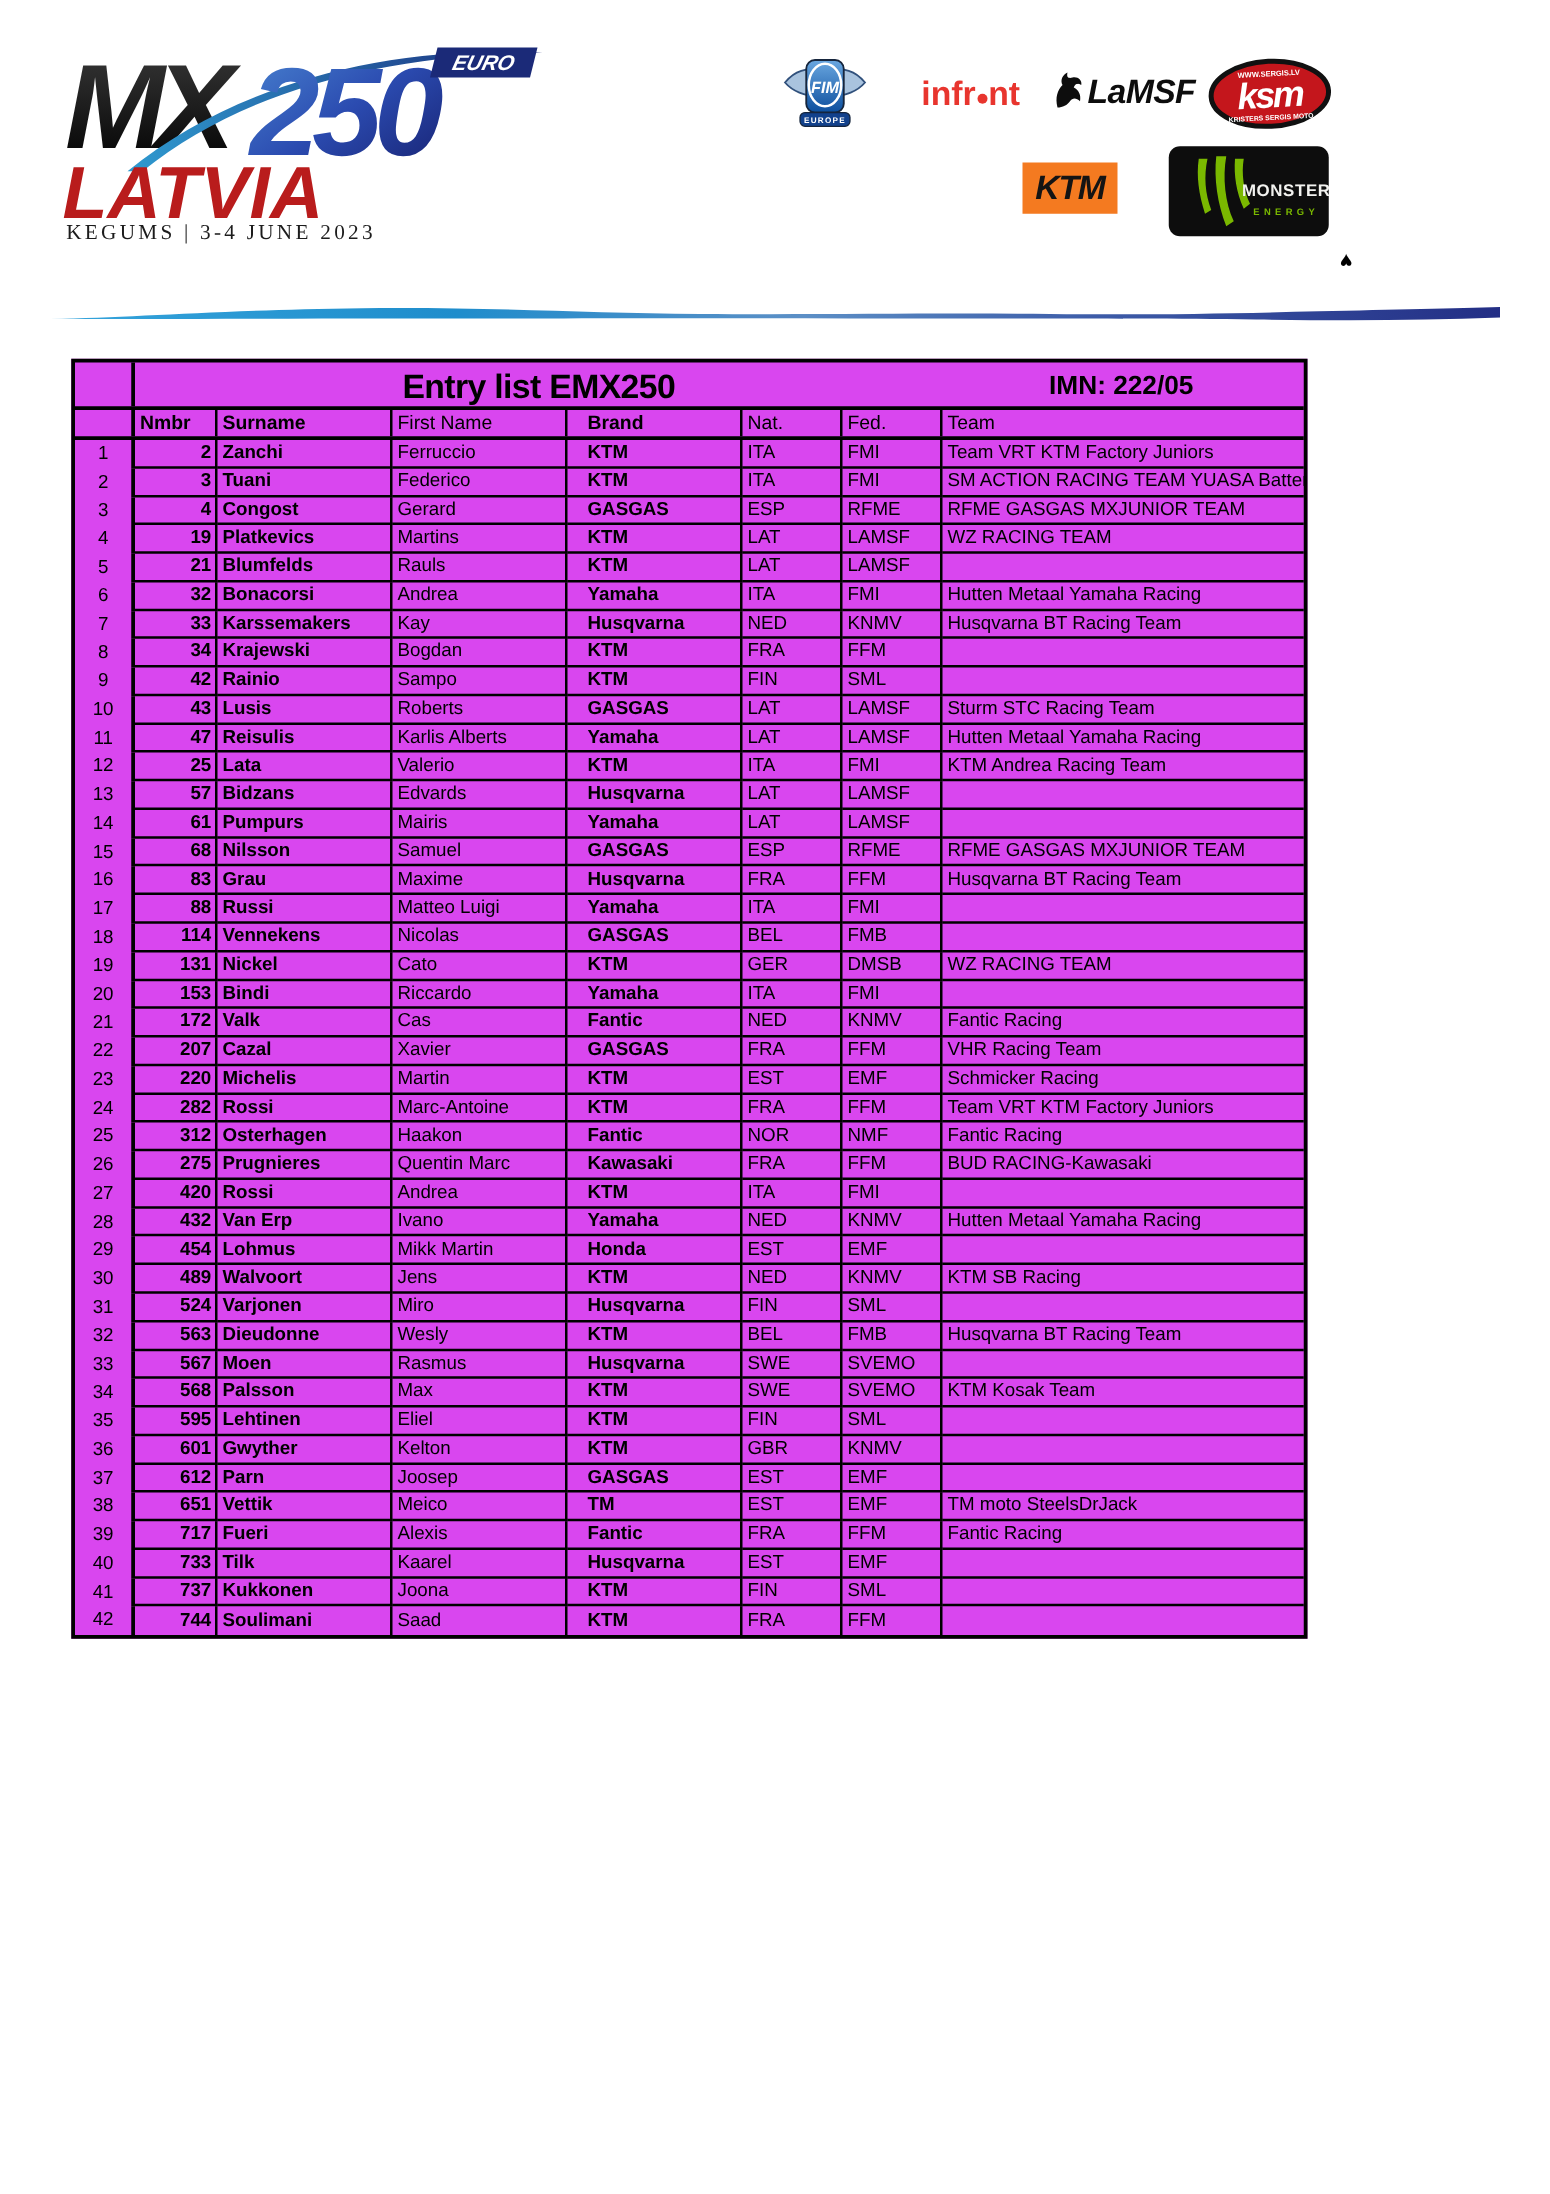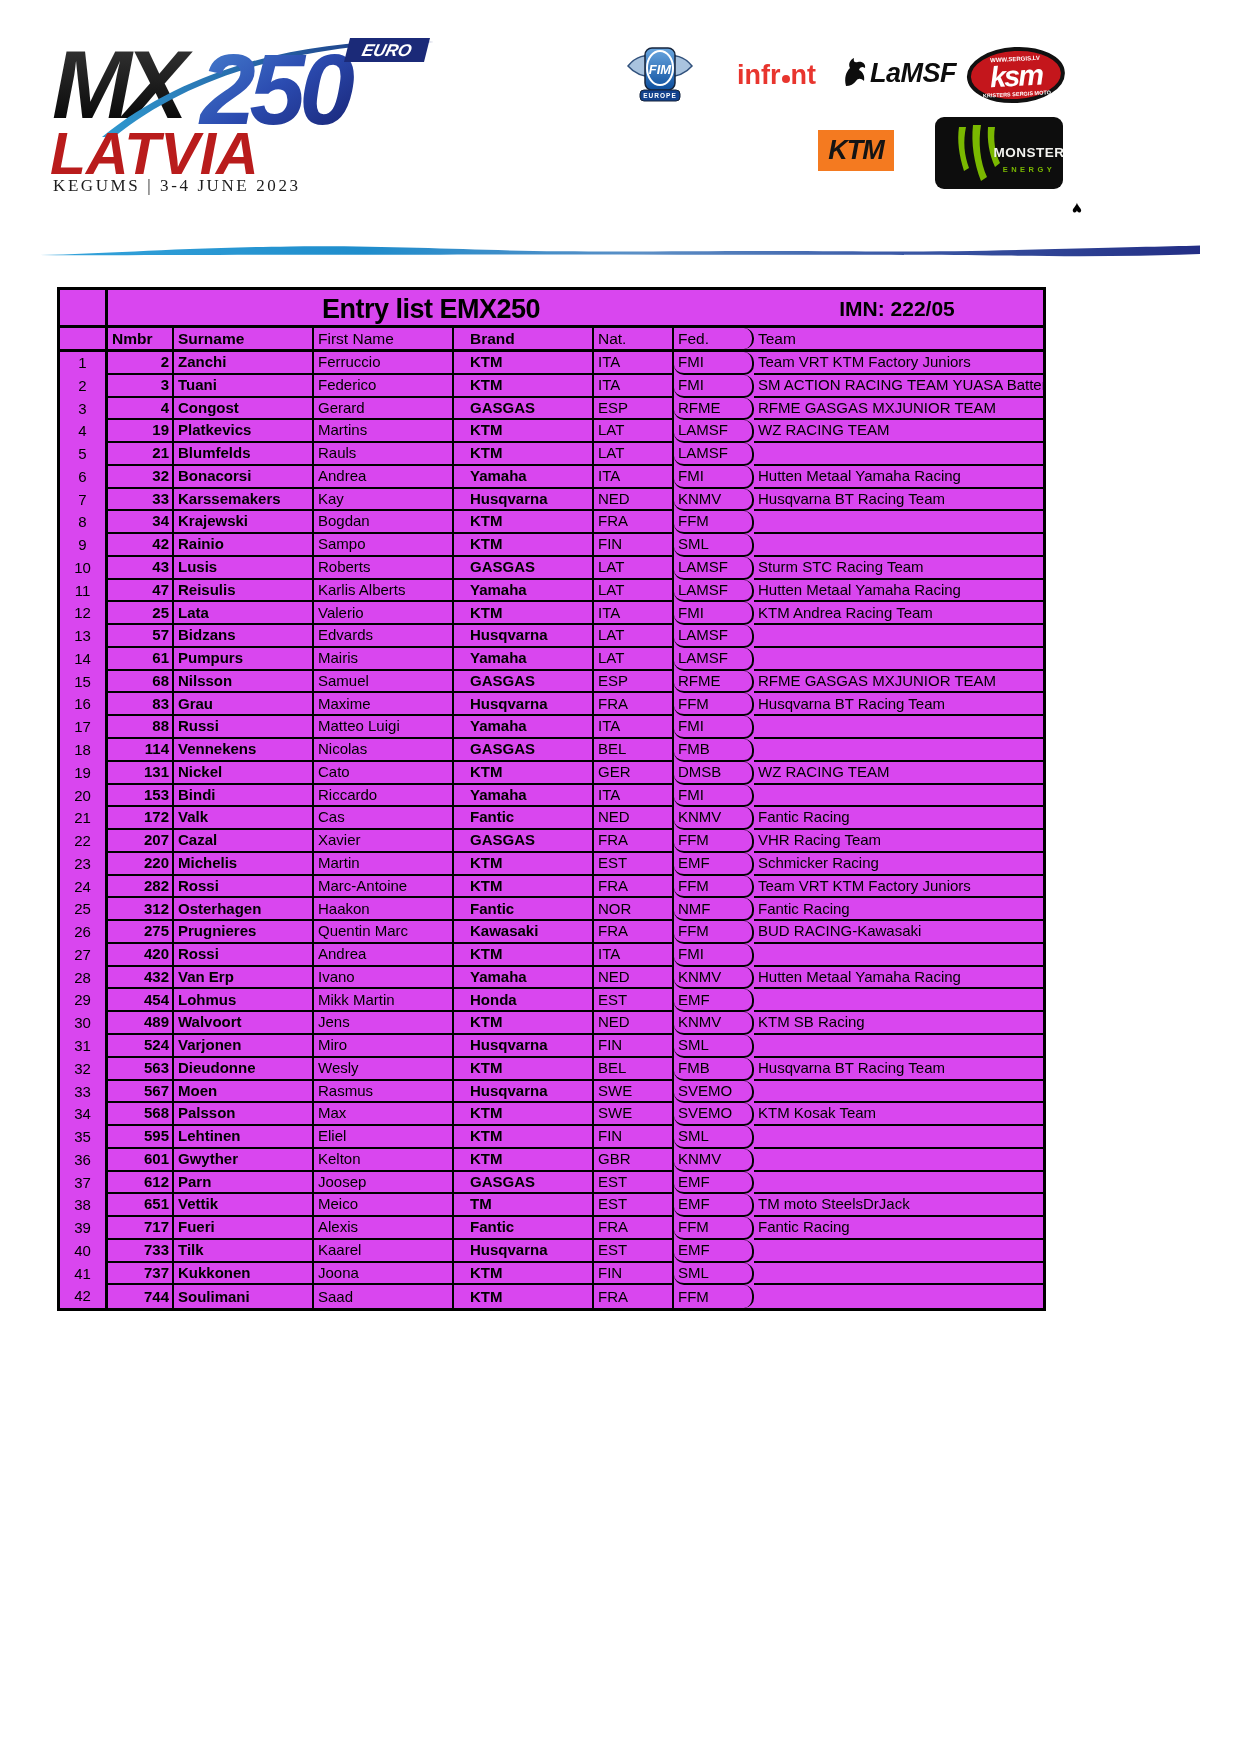--- a/index.html
+++ b/index.html
@@ -59,21 +59,21 @@
   }
   .head-row { height:24px; border-bottom:3px solid #000; font-size:15.5px; }
   .head-row .cell { display:flex; align-items:center; }
   .cell { padding-left:4px; border-right:2px solid #000; overflow:hidden; white-space:nowrap; }
   .cell:last-child { border-right:none; }
   .c-nmbr { width:66px; flex:0 0 66px; }
   .c-sur  { width:140px; flex:0 0 140px; }
   .c-first{ width:140px; flex:0 0 140px; }
   .c-brand{ width:140px; flex:0 0 140px;padding-left:16px; }
   .c-nat  { width:80px;  flex:0 0 80px; }
-  .c-fed  { width:80px;  flex:0 0 80px;border-radius:10px; }
+  .c-fed  { width:80px;  flex:0 0 80px; }
   .c-team { flex:1; }
   .bold { font-weight:bold; }
   .data-row { height:22.78px; font-size:15px; }
   .data-row .gutter { border-right:3px solid #000; font-size:15px; line-height:22.78px; }
   .data-row .cell { border-bottom:2px solid #000; line-height:20.5px; display:flex; align-items:center; }
   .data-row:last-child .cell { border-bottom:none; }
   .num-cell { justify-content:flex-end; padding-right:3px; padding-left:0; }
 </style>
 </head>
 <body>

